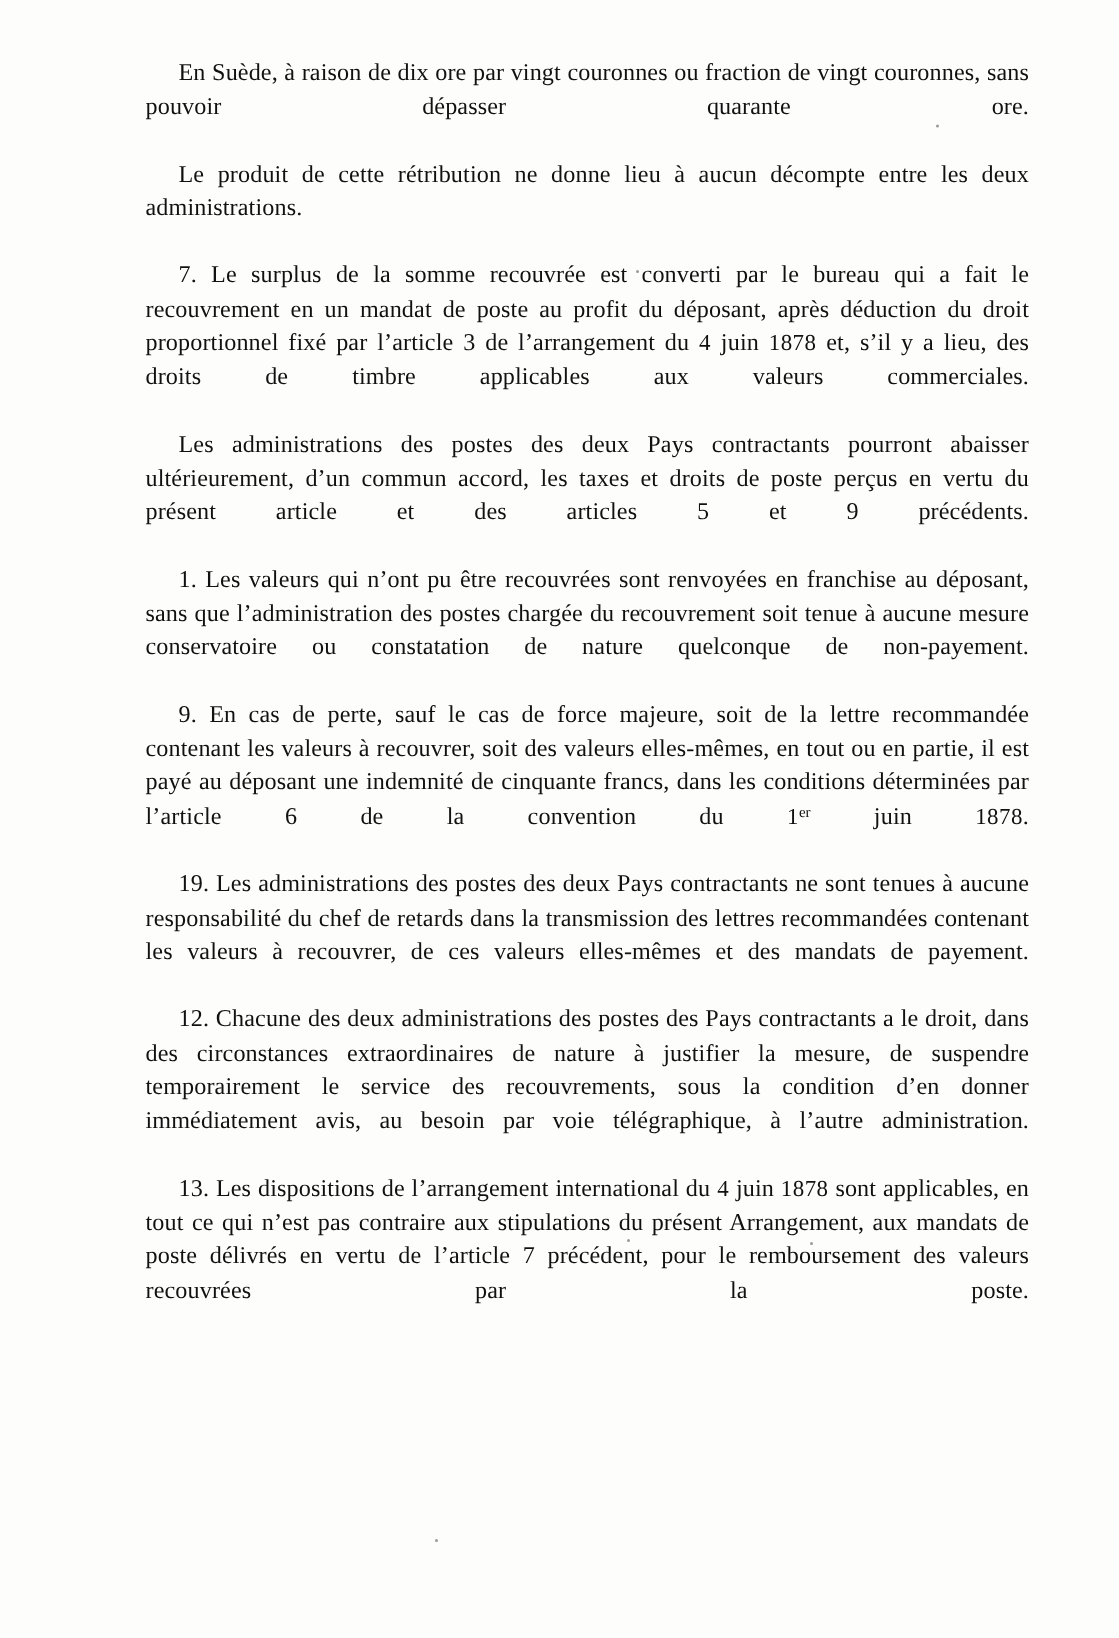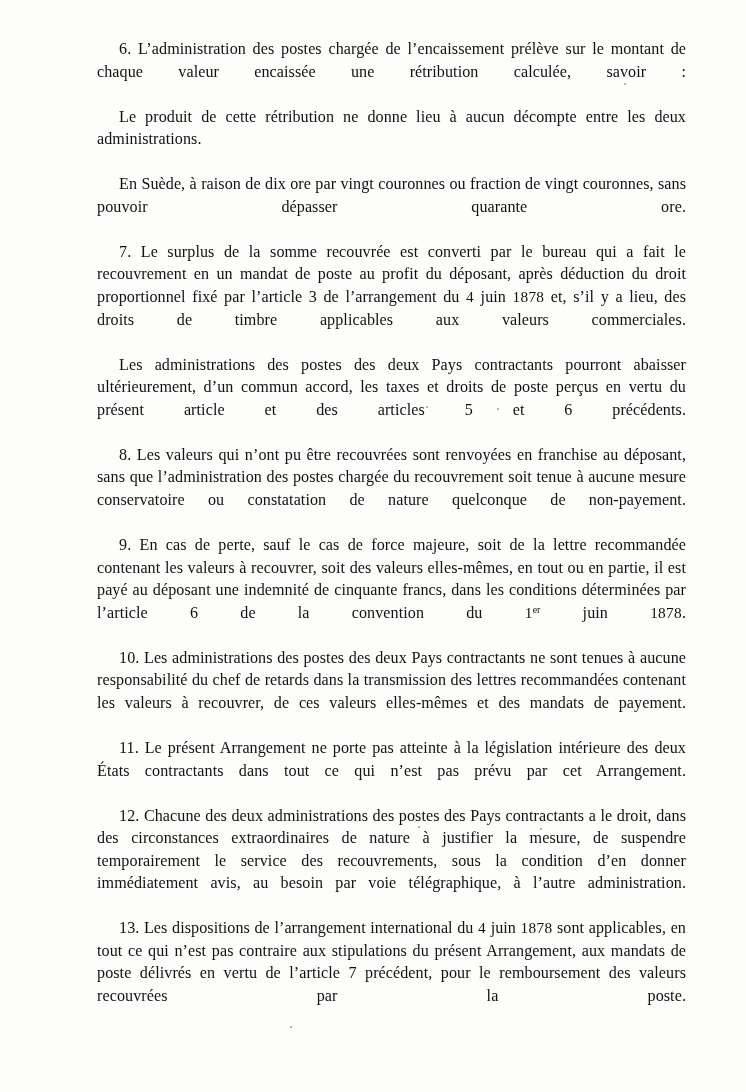--- a/index.html
+++ b/index.html
@@ -92,39 +92,37 @@
 </style>
 </head>
 <body>
 
 <div class="scan-tint"></div>
 
 <div class="page">
 
   <div class="text-block">
 
-    <p class="para">6. L’administration des postes chargée de l’encaissement prélève sur le montant de chaque valeur encaissée une rétribution calculée, savoir :</p>
 
+
+    <p class="para">En Suède, à raison de dix ore par vingt couronnes ou fraction de vingt couronnes, sans pouvoir dépasser quarante ore.</p>
 
     <p class="para">Le produit de cette rétribution ne donne lieu à aucun décompte entre les deux administrations.</p>
 
-    <p class="para">En Suède, à raison de dix ore par vingt couronnes ou fraction de vingt couronnes, sans pouvoir dépasser quarante ore.</p>
-
     <p class="para"><span>7. Le surplus de la somme recouvrée est converti par le bureau qui a fait le recouvrement en un mandat de poste au profit du déposant, après déduction du droit proportionnel fixé par l’article 3 de l’arrangement du </span><span class="oldstyle">4</span><span> juin </span><span class="oldstyle">1878</span><span> et, s’il y a lieu, des droits de timbre applicables aux valeurs commerciales.</span></p>
 
-    <p class="para">Les administrations des postes des deux Pays contractants pourront abaisser ultérieurement, d’un commun accord, les taxes et droits de poste perçus en vertu du présent article et des articles 5 et 6 précédents.</p>
+    <p class="para">Les administrations des postes des deux Pays contractants pourront abaisser ultérieurement, d’un commun accord, les taxes et droits de poste perçus en vertu du présent article et des articles 5 et 9 précédents.</p>
 
-    <p class="para">8. Les valeurs qui n’ont pu être recouvrées sont renvoyées en franchise au déposant, sans que l’administration des postes chargée du recouvrement soit tenue à aucune mesure conservatoire ou constatation de nature quelconque de non-payement.</p>
+    <p class="para">1. Les valeurs qui n’ont pu être recouvrées sont renvoyées en franchise au déposant, sans que l’administration des postes chargée du recouvrement soit tenue à aucune mesure conservatoire ou constatation de nature quelconque de non-payement.</p>
 
     <p class="para"><span>9. En cas de perte, sauf le cas de force majeure, soit de la lettre recommandée contenant les valeurs à recouvrer, soit des valeurs elles-mêmes, en tout ou en partie, il est payé au déposant une indemnité de cinquante francs, dans les conditions déterminées par l’article 6 de la convention du </span><span class="oldstyle">1</span><sup class="ord">er</sup><span> juin </span><span class="oldstyle">1878</span><span>.</span></p>
 
 
-    <p class="para">10. Les administrations des postes des deux Pays contractants ne sont tenues à aucune responsabilité du chef de retards dans la transmission des lettres recommandées contenant les valeurs à recouvrer, de ces valeurs elles-mêmes et des mandats de payement.</p>
+    <p class="para">19. Les administrations des postes des deux Pays contractants ne sont tenues à aucune responsabilité du chef de retards dans la transmission des lettres recommandées contenant les valeurs à recouvrer, de ces valeurs elles-mêmes et des mandats de payement.</p>
 
-    <p class="para">11. Le présent Arrangement ne porte pas atteinte à la législation intérieure des deux États contractants dans tout ce qui n’est pas prévu par cet Arrangement.</p>
 
     <p class="para">12. Chacune des deux administrations des postes des Pays contractants a le droit, dans des circonstances extraordinaires de nature à justifier la mesure, de suspendre temporairement le service des recouvrements, sous la condition d’en donner immédiatement avis, au besoin par voie télégraphique, à l’autre administration.</p>
 
     <p class="para"><span>13. Les dispositions de l’arrangement international du </span><span class="oldstyle">4</span><span> juin </span><span class="oldstyle">1878</span><span> sont applicables, en tout ce qui n’est pas contraire aux stipulations du présent Arrangement, aux mandats de poste délivrés en vertu de l’article 7 précédent, pour le remboursement des valeurs recouvrées par la poste.</span></p>
 
   </div>
 
   <span class="speck" style="left:624px; top:83px;  width:2px; height:2px;"></span>
   <span class="speck" style="left:424px; top:180px; width:2px; height:2px;"></span>
   <span class="speck" style="left:426px; top:406px; width:2px; height:2px;"></span>

